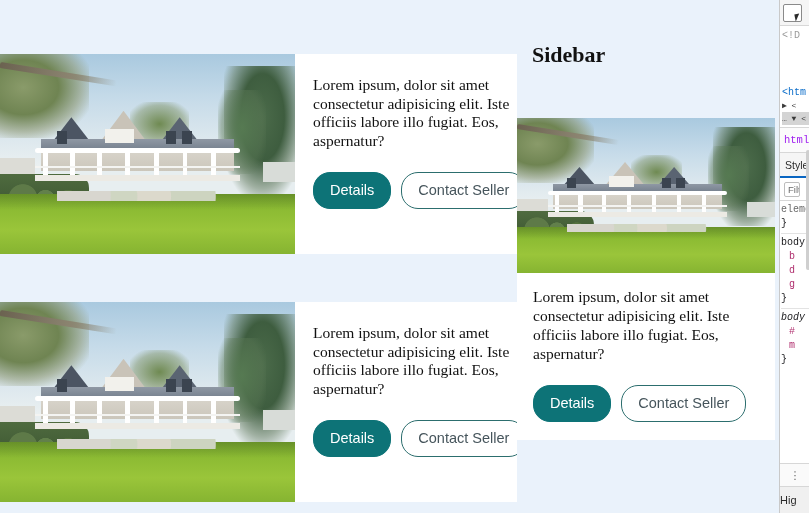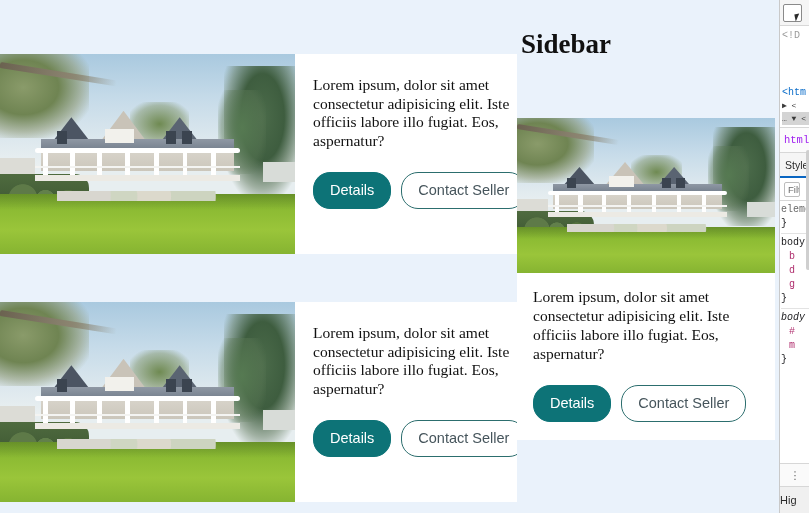--- a/index.html
+++ b/index.html
@@ -37,21 +37,21 @@
     box-sizing:border-box;
   }
   .btn-primary{background:#0d7377;color:#ffffff;border:1px solid #0d7377;padding:10px 16px;}
   .btn-secondary{background:#ffffff;color:#46555c;border:1px solid #2c6e6e;padding:10px 16px;}
 
   
   .sidebar{position:absolute;left:517px;top:0;width:262px;height:513px;background:#eaf2fb;}
   .sidebar-title{
     position:absolute;left:0px;top:26px;
     font-family:"Liberation Serif", serif;
-    font-weight:bold;font-size:27px;line-height:28px;color:#111111;margin:4px;
+    font-weight:bold;font-size:22px;line-height:28px;color:#111111;margin:15px;
   }
   .sidebar-card{
     position:absolute;left:0px;top:118px;width:258px;background:#ffffff;
     padding-bottom:18px;box-sizing:border-box;
   }
   .sidebar-media{width:258px;height:155px;overflow:hidden;position:relative;}
   .sidebar-body{padding:14px 16px 0 16px;}
   .sidebar-text{
     font-family:"Liberation Serif", serif;
     font-size:15.5px;line-height:19px;color:#111111;margin:0;

